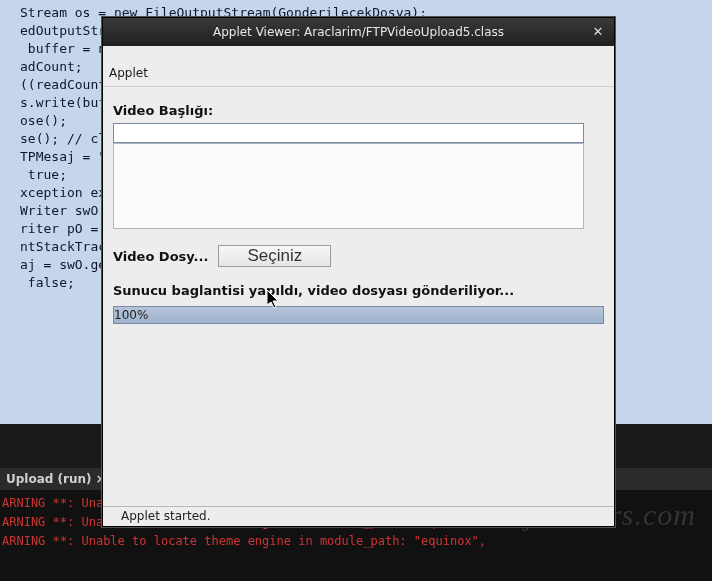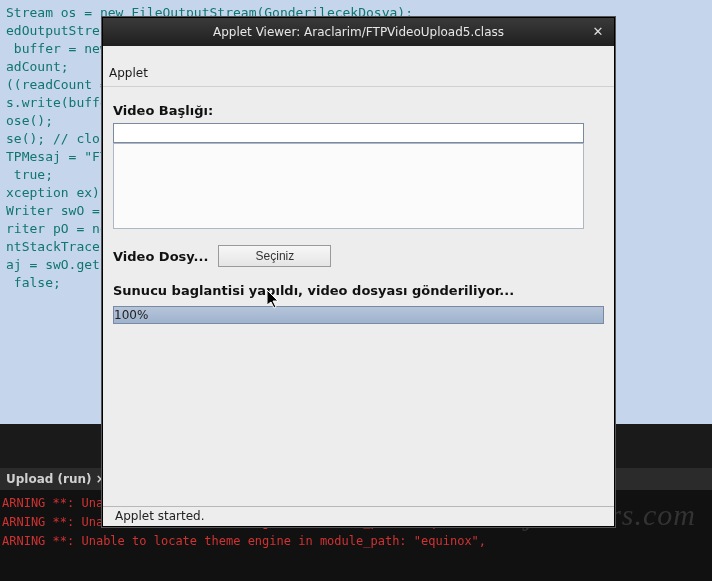--- a/index.html
+++ b/index.html
@@ -1,38 +1,38 @@
 <!DOCTYPE html>
 <html><head>
 <meta charset="utf-8">
 <style>
 * { margin:0; padding:0; box-sizing:border-box; }
 body { width:712px; height:581px; background:#1a1a1a; font-family:"DejaVu Sans",Arial,sans-serif; overflow:hidden; position:relative; }
 .code-bg { position:absolute; top:0; left:0; width:712px; height:424px; background:#c5d5ec; font-family:"DejaVu Sans Mono",monospace; font-size:13px; line-height:18px; color:#333; padding:4px 0 0 0; white-space:pre; }
-.code-bg .ln { display:block; padding-left:6px; color:#0f766e; }
+.code-bg .ln { display:block; padding-left:20px; color:#0f172a; }
 .term-header { position:absolute; left:0; top:468px; width:712px; height:22px; background:#2b2b2b; color:#d0d0d0; font-family:"DejaVu Sans",sans-serif; font-size:12px; font-weight:bold; padding:4px 6px; }
 .term-body { position:absolute; left:0; top:490px; width:712px; height:91px; background:#111; font-family:"DejaVu Sans Mono",monospace; font-size:12px; line-height:19px; color:#c0c0c0; padding:4px 2px; white-space:pre; overflow:hidden; }
 .red { color:#d13232; }
 .watermark { position:absolute; right:16px; top:498px; color:#333; font-style:italic; font-size:30px; font-family:Georgia,serif; pointer-events:none; letter-spacing:1px; }
 .applet-window { position:absolute; left:102px; top:17px; width:513px; height:510px; background:#ededed; border:1px solid #000; box-shadow:0 0 0 1px #555; }
 .titlebar { height:28px; background:linear-gradient(#3a3a3a,#1f1f1f); display:flex; align-items:center; justify-content:center; position:relative; }
 .titlebar-text { color:#e6e6e6; font-size:12px; }
 .close-btn { position:absolute; right:6px; top:4px; width:20px; height:20px; color:#ddd; font-size:13px; text-align:center; line-height:20px; cursor:pointer; }
 .menu { height:22px; background:#ededed; padding:20px 6px; font-size:12px; color:#1a1a1a; border-bottom:1px solid #d0d0d0; }
 .content { padding:8px 10px; }
 .lbl { font-size:13px; font-weight:bold; color:#111; margin-top:8px; margin-bottom:4px; }
 .title-input { width:471px; height:20px; border:1px solid #7a8aa0; background:#fff; font-size:12px; padding:0 4px; }
 .desc-area { width:471px; height:86px; border:1px solid #aeb8c5; background:#fbfbfb; resize:none; font-size:12px; padding:4px; }
 .row-file { display:flex; align-items:center; gap:10px; margin-top:12px; }
 .row-file .lbl { margin:0;text-align:center; }
-.file-btn { width:113px; height:22px; background:linear-gradient(#f7f7f7,#e5e5e5); border:1px solid #9a9a9a; font-size:12px; color:#333; cursor:pointer; }
+.file-btn { width:113px; height:22px; background:linear-gradient(#f7f7f7,#e5e5e5); border:1px solid #9a9a9a; font-size:17px; color:#333; cursor:pointer; }
 .status-line { margin-top:16px; font-size:13px; font-weight:bold; color:#111; }
 .progress { width:491px; height:18px; margin-top:8px; border:1px solid #7a8aa0; background:linear-gradient(#b5c4d9,#9fb3ce); position:relative; }
 .progress-text { position:absolute; width:100%; text-align:left; top:1px; font-size:12px; color:#222; }
-.statusbar { position:absolute; bottom:0; left:0; width:100%; height:20px; border-top:1px solid #b8b8b8; font-size:12px; color:#222; padding:2px 12px; background:#ededed; }
+.statusbar { position:absolute; bottom:0; left:0; width:100%; height:20px; border-top:1px solid #b8b8b8; font-size:12px; color:#222; padding:2px 18px; background:#ededed; }
 .cursor-svg { position:absolute; left:164px; top:272px; pointer-events:none; }
 </style>
 </head>
 <body>
 
 <div class="code-bg" id="code-bg"><span class="ln">Stream os = new FileOutputStream(GonderilecekDosya);</span><span class="ln">edOutputStream bos = new BufferedOutputStream(os);</span><span class="ln"></span><span class="ln"> buffer = new byte[1024];</span><span class="ln">adCount;</span><span class="ln"></span><span class="ln">((readCount = is.read(buffer)) &gt; 0) {</span><span class="ln">s.write(buffer, 0, readCount);</span><span class="ln"></span><span class="ln">ose();</span><span class="ln">se(); // close the FTP inputstream</span><span class="ln">TPMesaj = "FTP'den dosya indirme basarili.";</span><span class="ln"></span><span class="ln"> true;</span><span class="ln"></span><span class="ln">xception ex) {</span><span class="ln">Writer swO = new StringWriter();</span><span class="ln">riter pO = new PrintWriter(swO);</span><span class="ln">ntStackTrace(pO);</span><span class="ln">aj = swO.getBuffer().toString();</span><span class="ln"></span><span class="ln"> false;</span><span class="ln"></span></div>
 
 <div class="term-header">Upload (run)   ×</div>
 <div class="term-body" id="term-body"><div class="red">ARNING **: Unable to locate theme engine in module_path: "equinox",</div><div class="red">ARNING **: Unable to locate theme engine in module_path: "equinox",</div><div class="red">ARNING **: Unable to locate theme engine in module_path: "equinox",</div></div>
 <div class="watermark">dijitalders.com</div>

